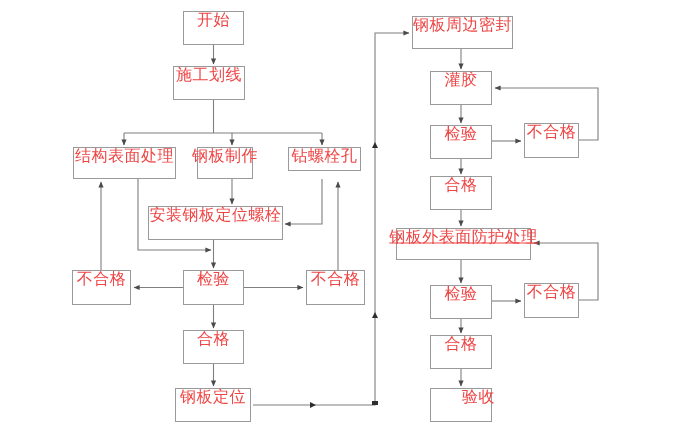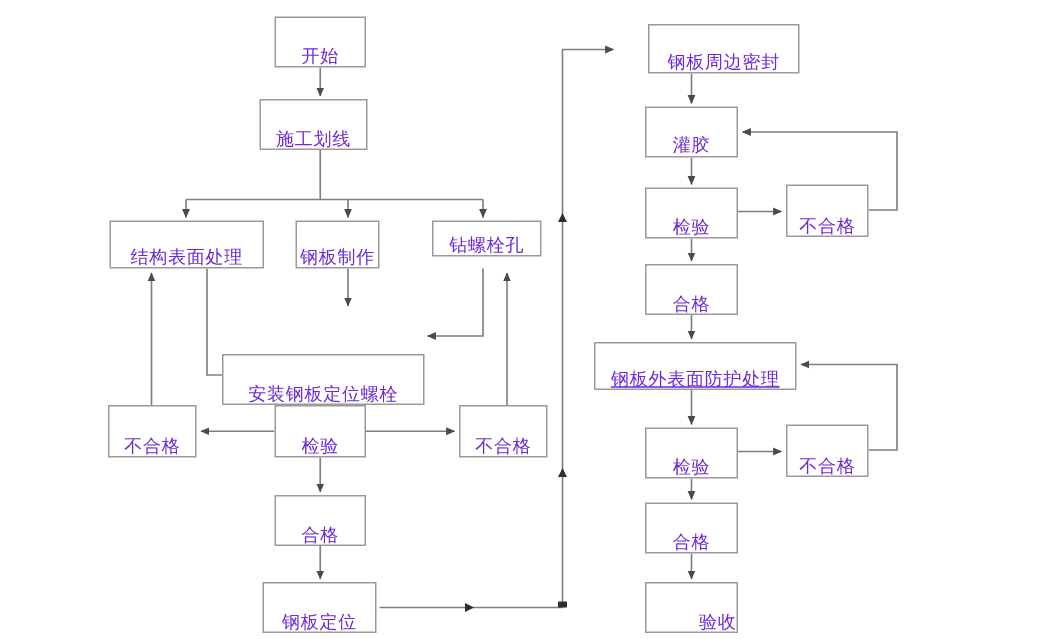--- a/index.html
+++ b/index.html
@@ -22,25 +22,25 @@
     left: 0;
     top: 0;
     width: 695px;
     height: 426px;
   }
   .node {
     position: absolute;
     box-sizing: border-box;
     background: #ffffff;
     border: 1px solid #9a9a9a;
-    color: #6d28d9;
+    color: #ef4444;
     display: flex;
-    align-items: flex-end;
+    align-items: flex-start;
     justify-content: center;
-    font-size: 12px;
+    font-size: 16px;
     line-height: 1;
     letter-spacing: 0.5px;
     white-space: nowrap;
     z-index: 2;
   }
   .node-label {
     display: block;
     transform: translateY(-0.5px);
   }
 </style>
@@ -136,21 +136,21 @@
   </div>
 
   <div class="node" style="left:197px; top:147px; width:56px; height:32px;">
     <span class="node-label">钢板制作</span>
   </div>
 
   <div class="node" style="left:288px; top:147px; width:73px; height:24px;">
     <span class="node-label">钻螺栓孔</span>
   </div>
 
-  <div class="node" style="left:148px; top:206px; width:135px; height:34px;margin-top:30px;">
+  <div class="node" style="left:148px; top:206px; width:135px; height:34px;">
     <span class="node-label">安装钢板定位螺栓</span>
   </div>
 
   <div class="node" style="left:72px; top:270px; width:59px; height:35px;">
     <span class="node-label">不合格</span>
   </div>
 
   <div class="node" style="left:183px; top:270px; width:61px; height:35px;">
     <span class="node-label">检验</span>
   </div>
@@ -160,25 +160,25 @@
   </div>
 
   <div class="node" style="left:183px; top:330px; width:61px; height:34px;">
     <span class="node-label">合格</span>
   </div>
 
   <div class="node" style="left:175px; top:388px; width:76px; height:34px;">
     <span class="node-label">钢板定位</span>
   </div>
 
-  <div class="node" style="left:432px; top:16px; width:101px; height:33px;">
+  <div class="node" style="left:412px; top:16px; width:101px; height:33px;">
     <span class="node-label">钢板周边密封</span>
   </div>
 
-  <div class="node" style="left:430px; top:71px; width:62px; height:34px;font-family:Liberation Mono, monospace;">
+  <div class="node" style="left:430px; top:71px; width:62px; height:34px;">
     <span class="node-label">灌胶</span>
   </div>
 
   <div class="node" style="left:430px; top:125px; width:62px; height:34px;">
     <span class="node-label">检验</span>
   </div>
 
   <div class="node" style="left:524px; top:123px; width:55px; height:35px;">
     <span class="node-label">不合格</span>
   </div>

